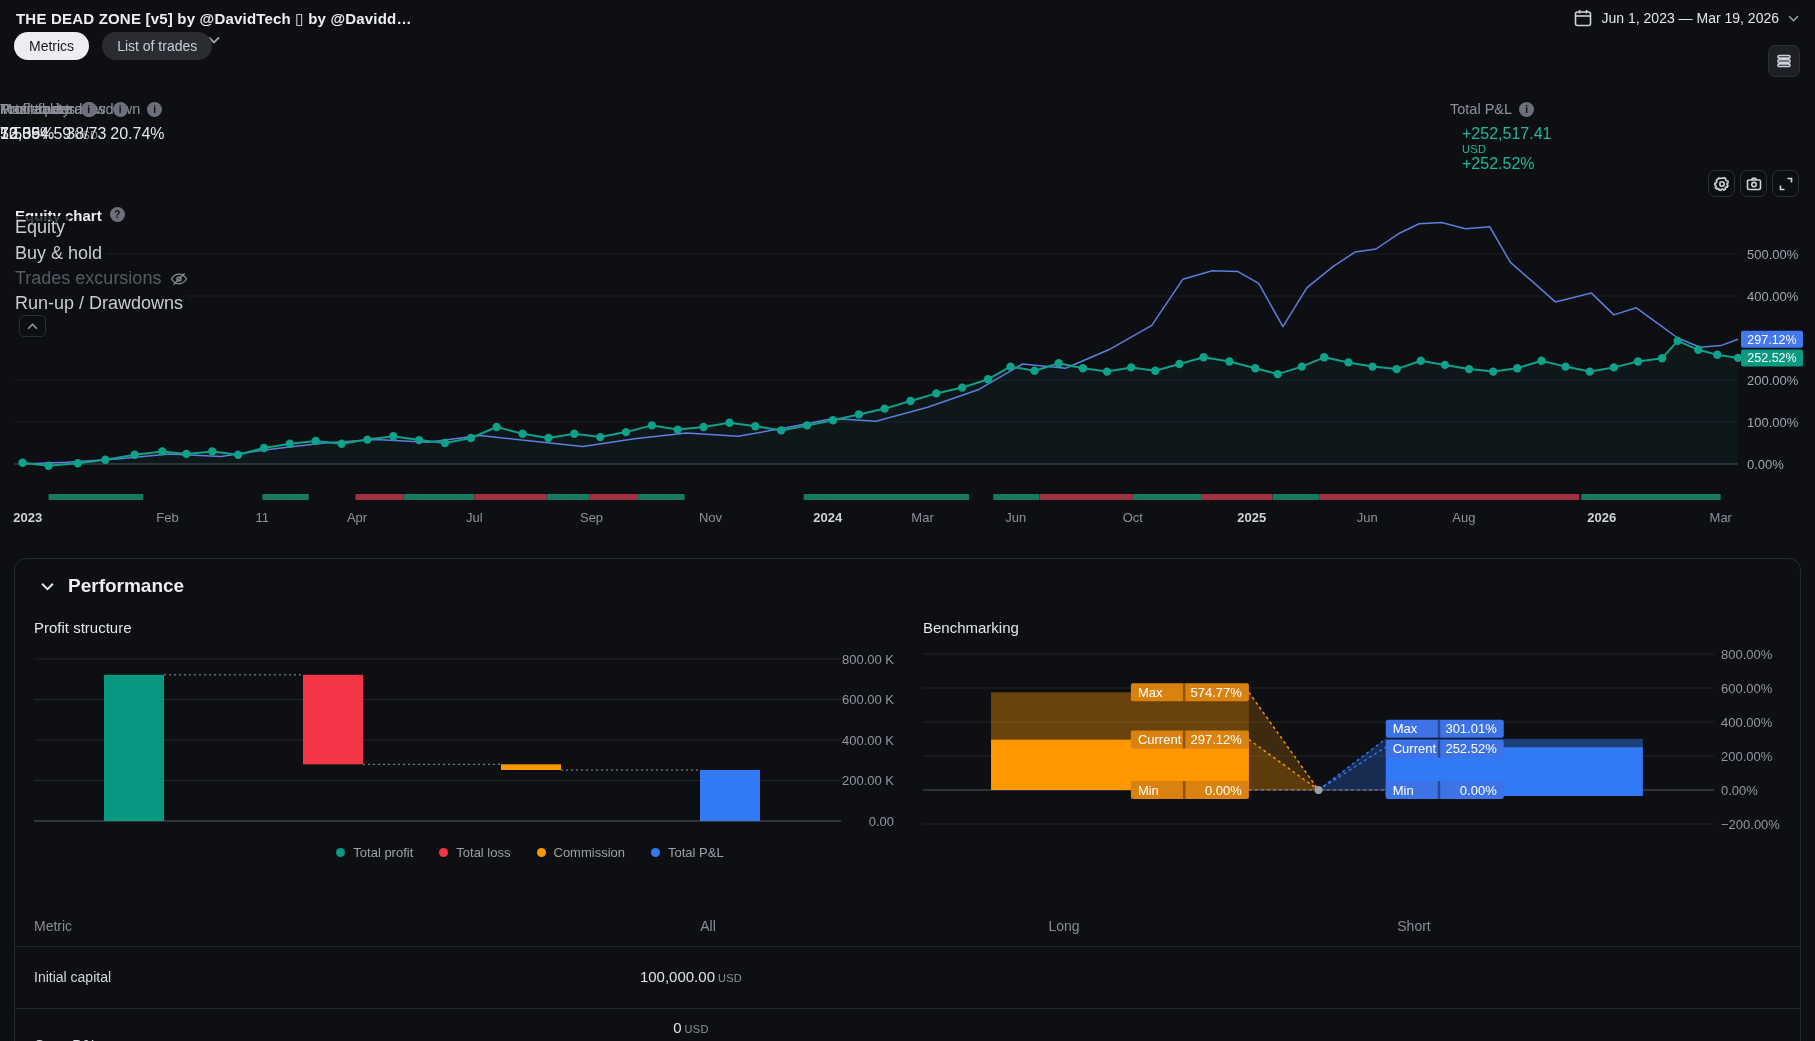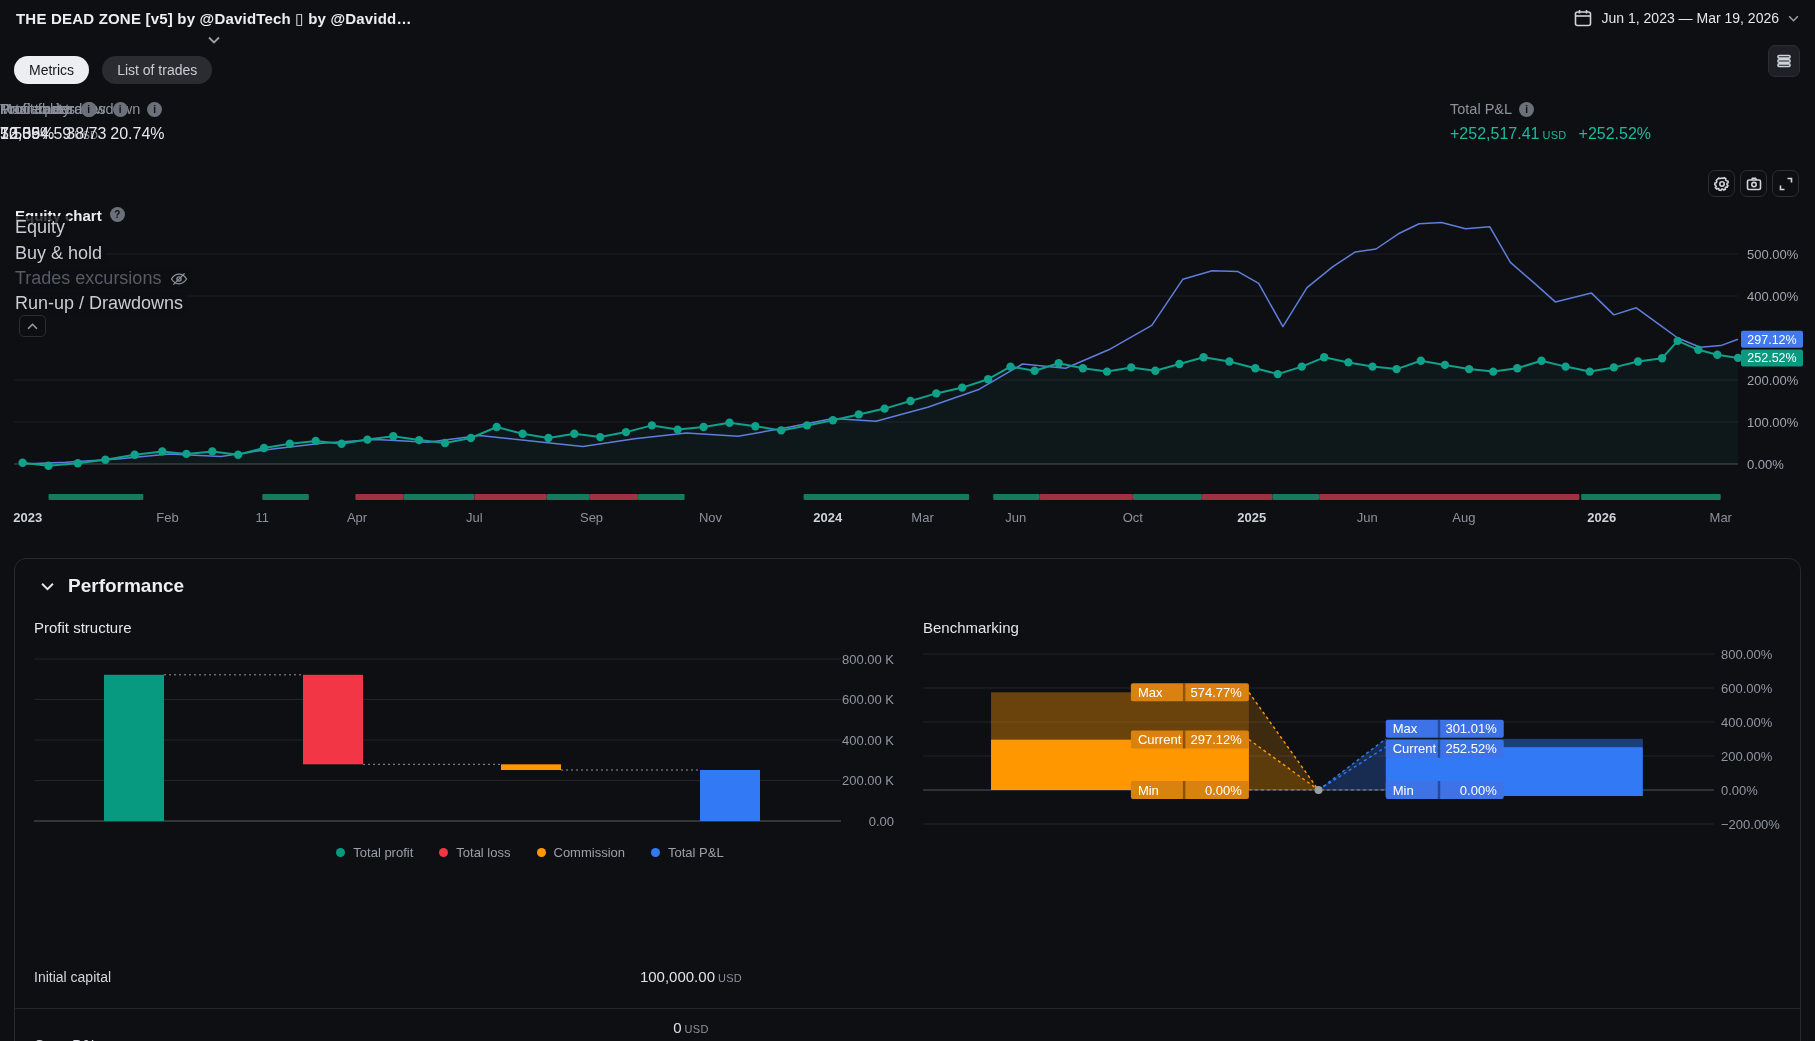--- a/index.html
+++ b/index.html
@@ -9,36 +9,36 @@
 
   
   .strategy-row { position:absolute; left:16px; top:10px; display:flex; align-items:center; gap:8px; cursor:pointer;flex-direction:column; }
   .strategy-title { font-size:15px; font-weight:bold; color:#eceef2; letter-spacing:.2px; }
   .date-range { position:absolute; right:16px; top:8px; display:flex; align-items:center; gap:9px; cursor:pointer; }
   .date-range-text { font-size:14px; color:#e3e6eb; }
   .icon-stroke { stroke:#cfd3da; fill:none; stroke-width:1.6; }
   .chev { stroke:#9aa0a8; fill:none; stroke-width:1.8; }
 
   
-  .tabs { position:absolute; left:14px; top:56px; display:flex; gap:13px;align-items:flex-end; }
+  .tabs { position:absolute; left:14px; top:32px; display:flex; gap:13px;align-items:flex-end; }
   .tab { height:28px; padding:0 15px; border-radius:14px; font-size:14px; display:flex; align-items:center; border:none; cursor:pointer; font-family:inherit; }
   .tab.active { background:#eceef2; color:#17181d; }
   .tab.inactive { background:#2a2c31; color:#c9cdd4; }
   .panel-btn { position:absolute; right:15px; top:45px; width:32px; height:32px; border-radius:7px; background:#1e2025; border:1px solid #2a2d34; display:flex; align-items:center; justify-content:center; cursor:pointer; }
 
   
   .metric { position:absolute; top:101px; }
   .metric:nth-of-type(1){ left:15px; } .metric:nth-of-type(2){ left:373px; }
   .metric:nth-of-type(3){ left:733px; } .metric:nth-of-type(4){ left:1091px; }
   .metric:nth-of-type(5){ left:1450px; }
   .m-label { font-size:14.5px; color:#8c929c; display:flex; align-items:center; gap:7px; }
   .m-value { margin-top:8px; font-size:16px; color:#e3e6eb; display:flex; align-items:baseline; }
   .m-extra { margin-left:12px; }
   .cur { font-size:11px; color:#8c929c; margin-left:3px; letter-spacing:.3px; }
-  .pos, .pos .cur { color:#1cb99d; }
+  .pos, .pos .cur { color:#1cb99d;flex-direction:column; }
   .info-circ { width:15px; height:15px; border-radius:50%; background:#6b707a; color:#101116; font-size:10px; font-weight:bold;
                display:inline-flex; align-items:center; justify-content:center; cursor:pointer; font-style:normal; }
 
   
   .eq-header { position:absolute; left:15px; top:175px; display:flex; align-items:flex-start; gap:8px;margin-top:32px; }
   .eq-title { font-size:15px; font-weight:bold; color:#eceef2; }
   .eq-buttons { position:absolute; top:170px; right:16px; display:flex; gap:5px; }
   .sq-btn { width:27px; height:27px; border-radius:7px; border:1px solid #2a2d34; background:transparent; display:flex; align-items:center; justify-content:center; cursor:pointer; }
   #equity-svg { position:absolute; left:0; top:190px; }
   .eq-legend-item { position:absolute; left:15px; font-size:18px; color:#c9cdd4; background:rgba(13,14,18,.78); padding:1px 4px 1px 0;
@@ -425,20 +425,26 @@
         <div class="li">
           <span class="dot" style="background: rgb(255, 152, 0);"></span>
           <span>Commission</span>
         </div>
         <div class="li">
           <span class="dot" style="background: rgb(49, 121, 245);"></span>
           <span>Total P&amp;L</span>
         </div>
       </div>
 
+    <div class="returns-head">
+      <span class="c0">Metric</span>
+      <span class="col-center" style="left:693px">All</span>
+      <span class="col-center" style="left:1049px">Long</span>
+      <span class="col-center" style="left:1399px">Short</span>
+    </div>
     <div class="t-row row1">
       <span class="rlabel">Initial capital</span>
       <span class="rvalue"><span>100,000.00</span><span class="cur">USD</span></span>
     </div>
     <div class="t-row row2">
       <span class="rlabel">Open P&amp;L</span>
       <span class="rvalue"><span>0</span><span class="cur">USD</span></span>
     </div>
   </div>
 </div>

